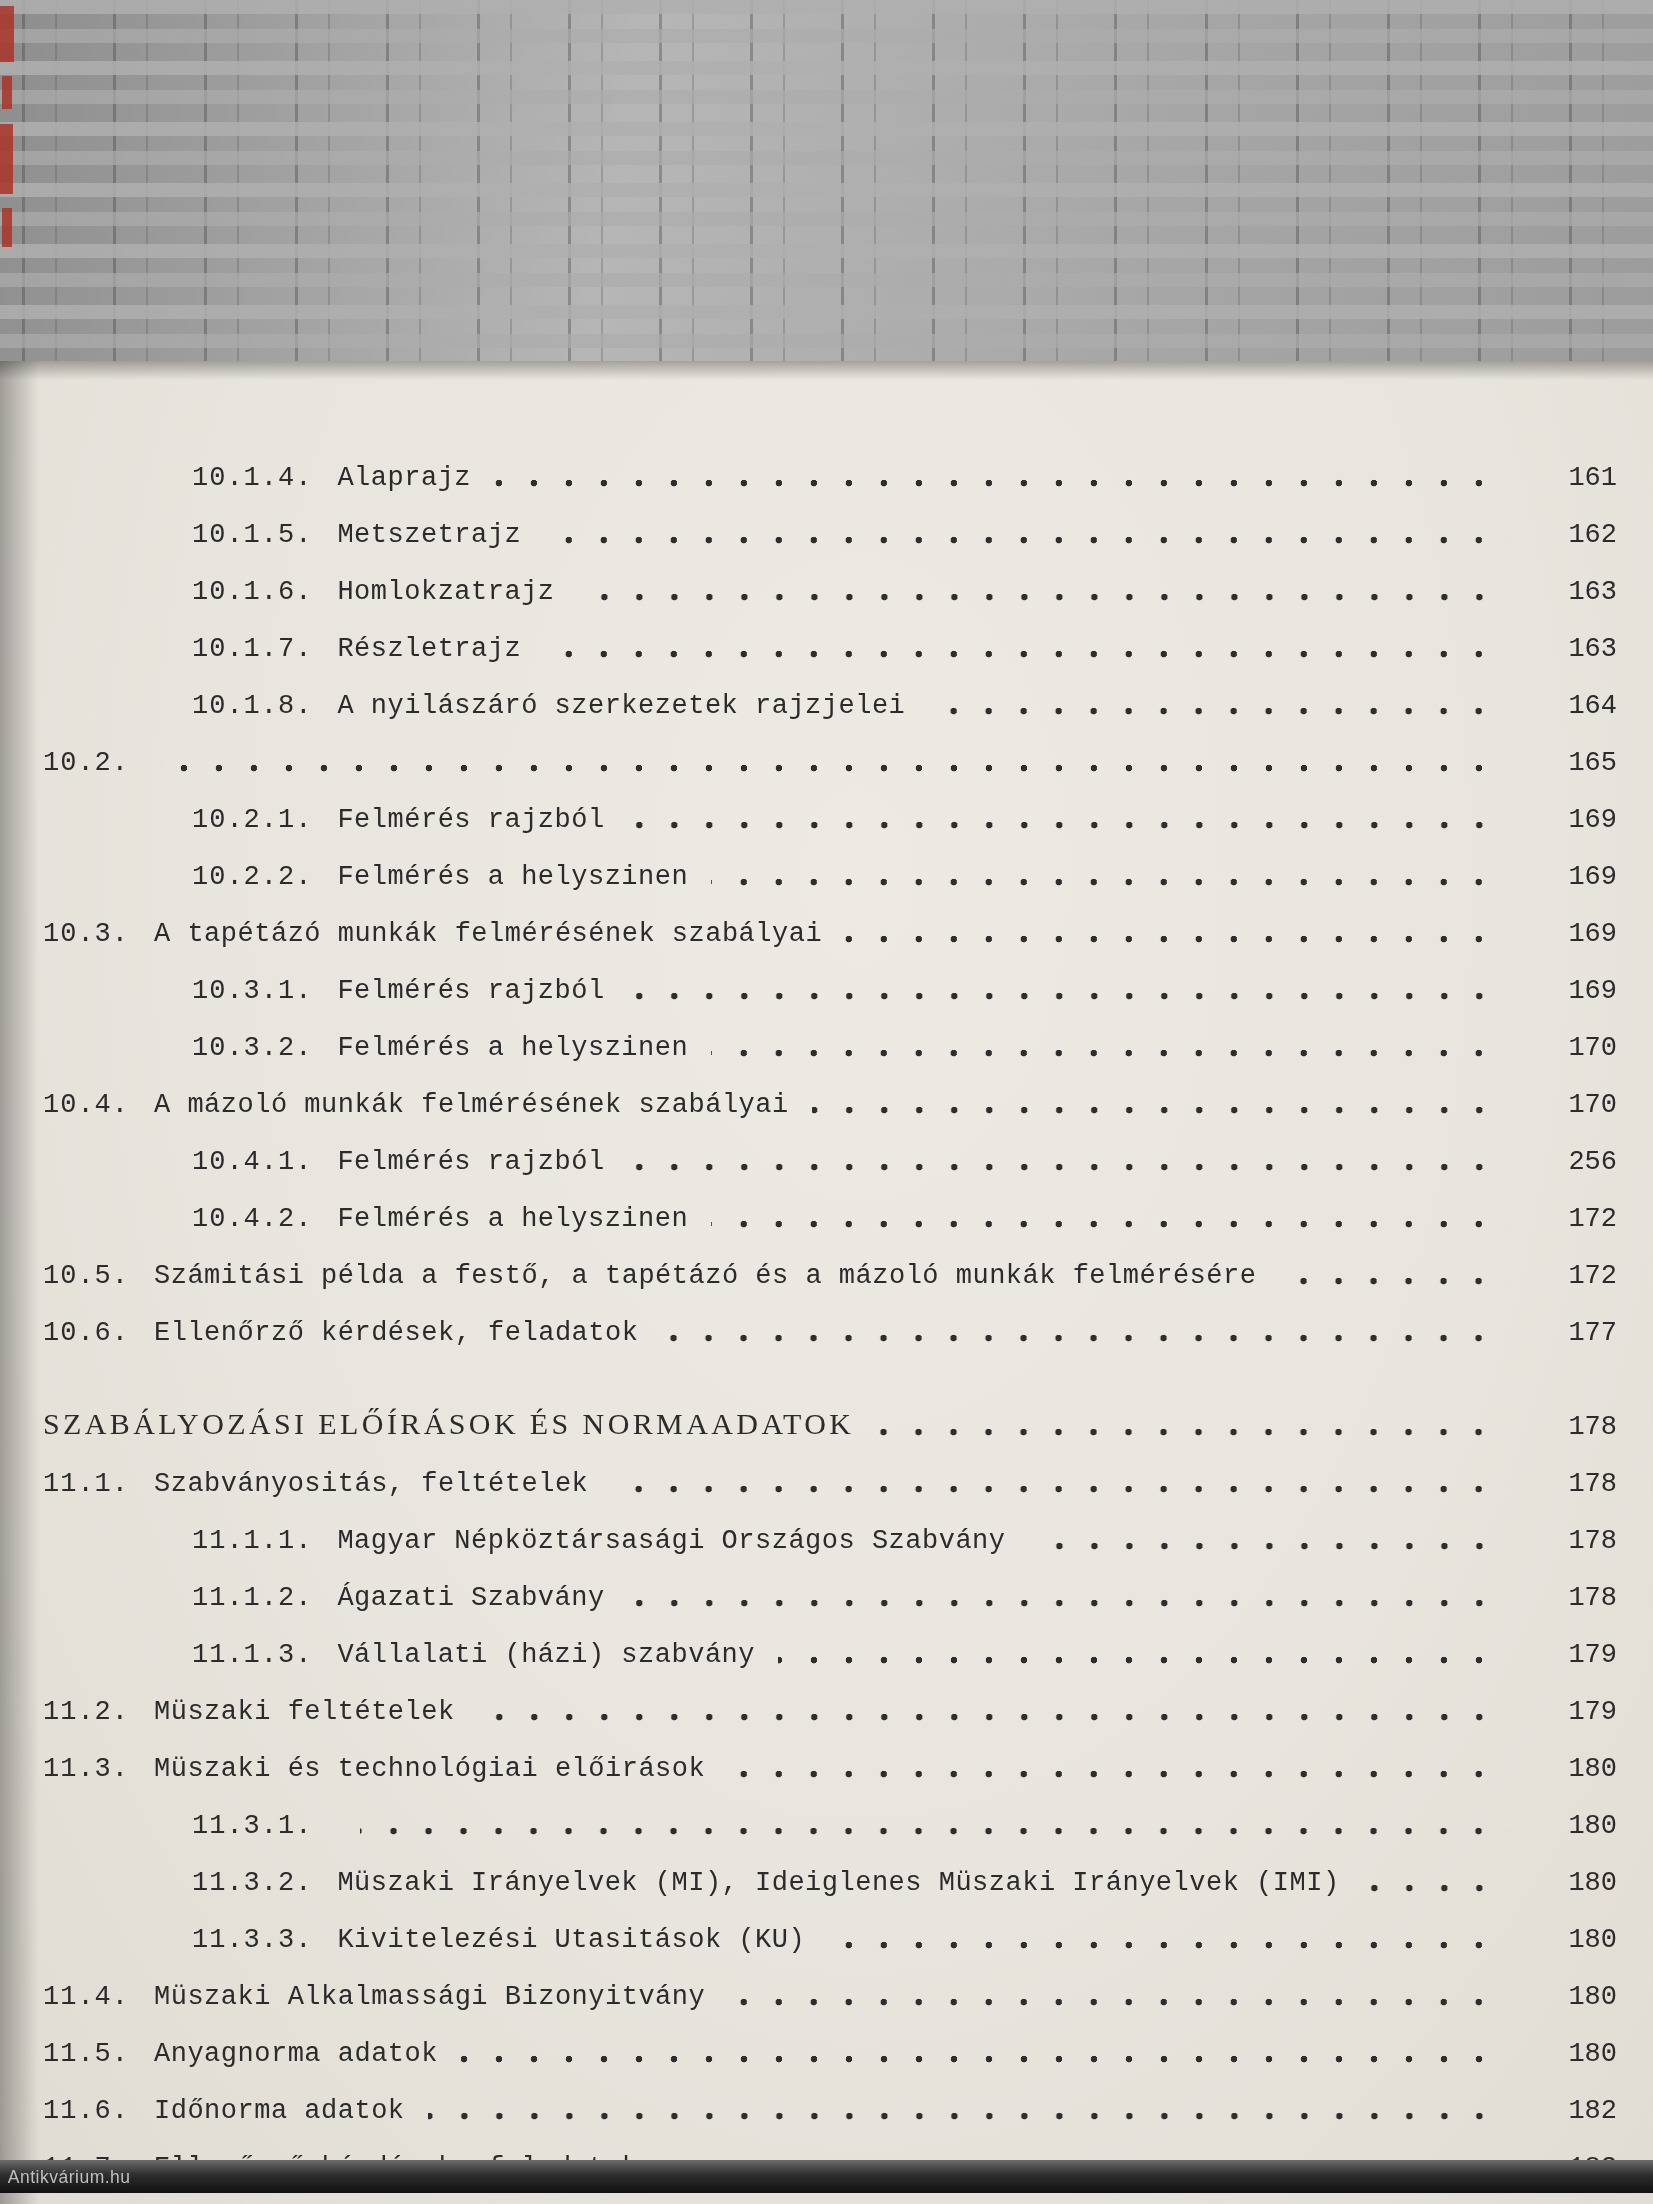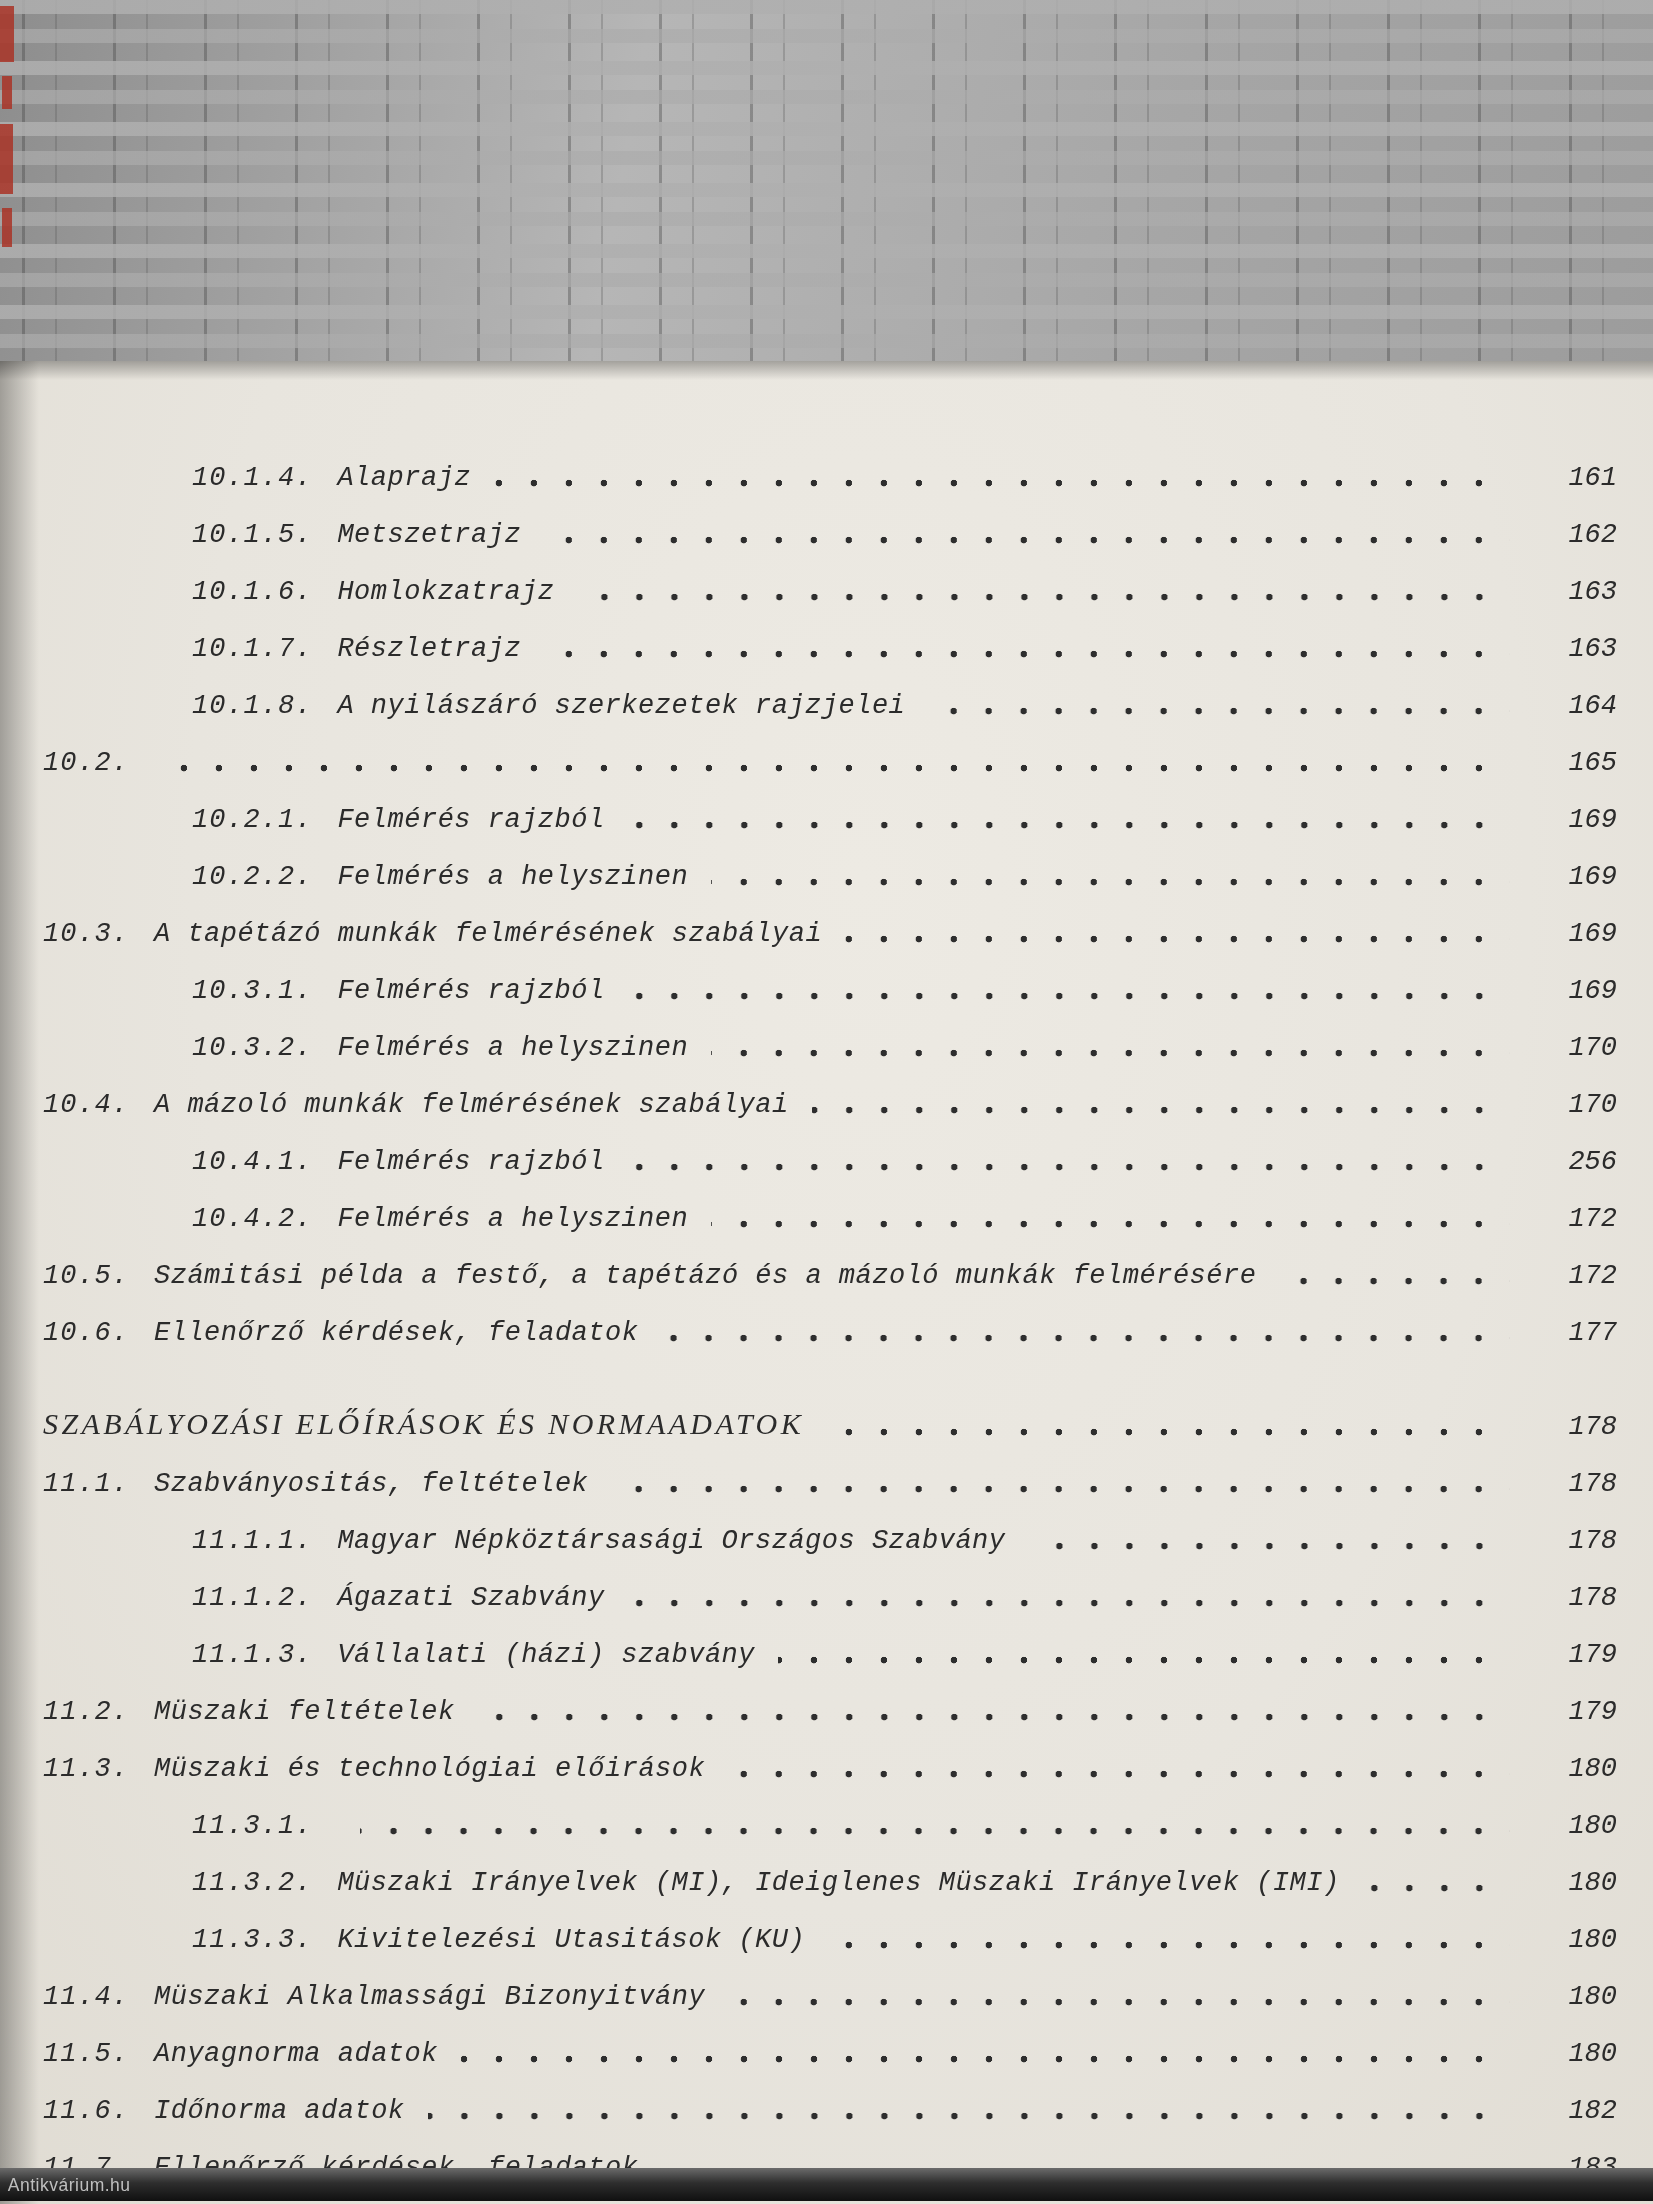--- a/index.html
+++ b/index.html
@@ -61,21 +61,20 @@
   
   .toc {
     position: absolute;
     top: 89px;
     left: 0;
     width: 1654px;
     padding: 0 37px 0 43px;
     box-sizing: border-box;
     font-size: 27px;
     line-height: 57px;
-    font-style: italic;
   }
   .toc-row {
     display: flex;
     align-items: baseline;
     min-height: 57px;
     white-space: nowrap;
   }
   .toc-row.level-1 { padding-left: 149px; }
   .toc-row.gap-before { margin-top: 33px; }
 
@@ -104,21 +103,21 @@
     background-position: right 0;
   }
   .entry-page {
     flex: 0 0 78px;
     text-align: right;
   }
 
   
   .bottom-strip {
     position: absolute;
-    left: 0; bottom: 4px;
+    left: 0; bottom: 12px;
     width: 1654px;
     height: 33px;
     background: linear-gradient(0deg, #101010 0%, #2e2e2e 55%, #6b6b6b 100%);
   }
   .watermark {
     position: absolute;
     left: 7.8px;
     bottom: 4.9px;
     font-family: "Liberation Sans", sans-serif;
     font-size: 17.5px;

